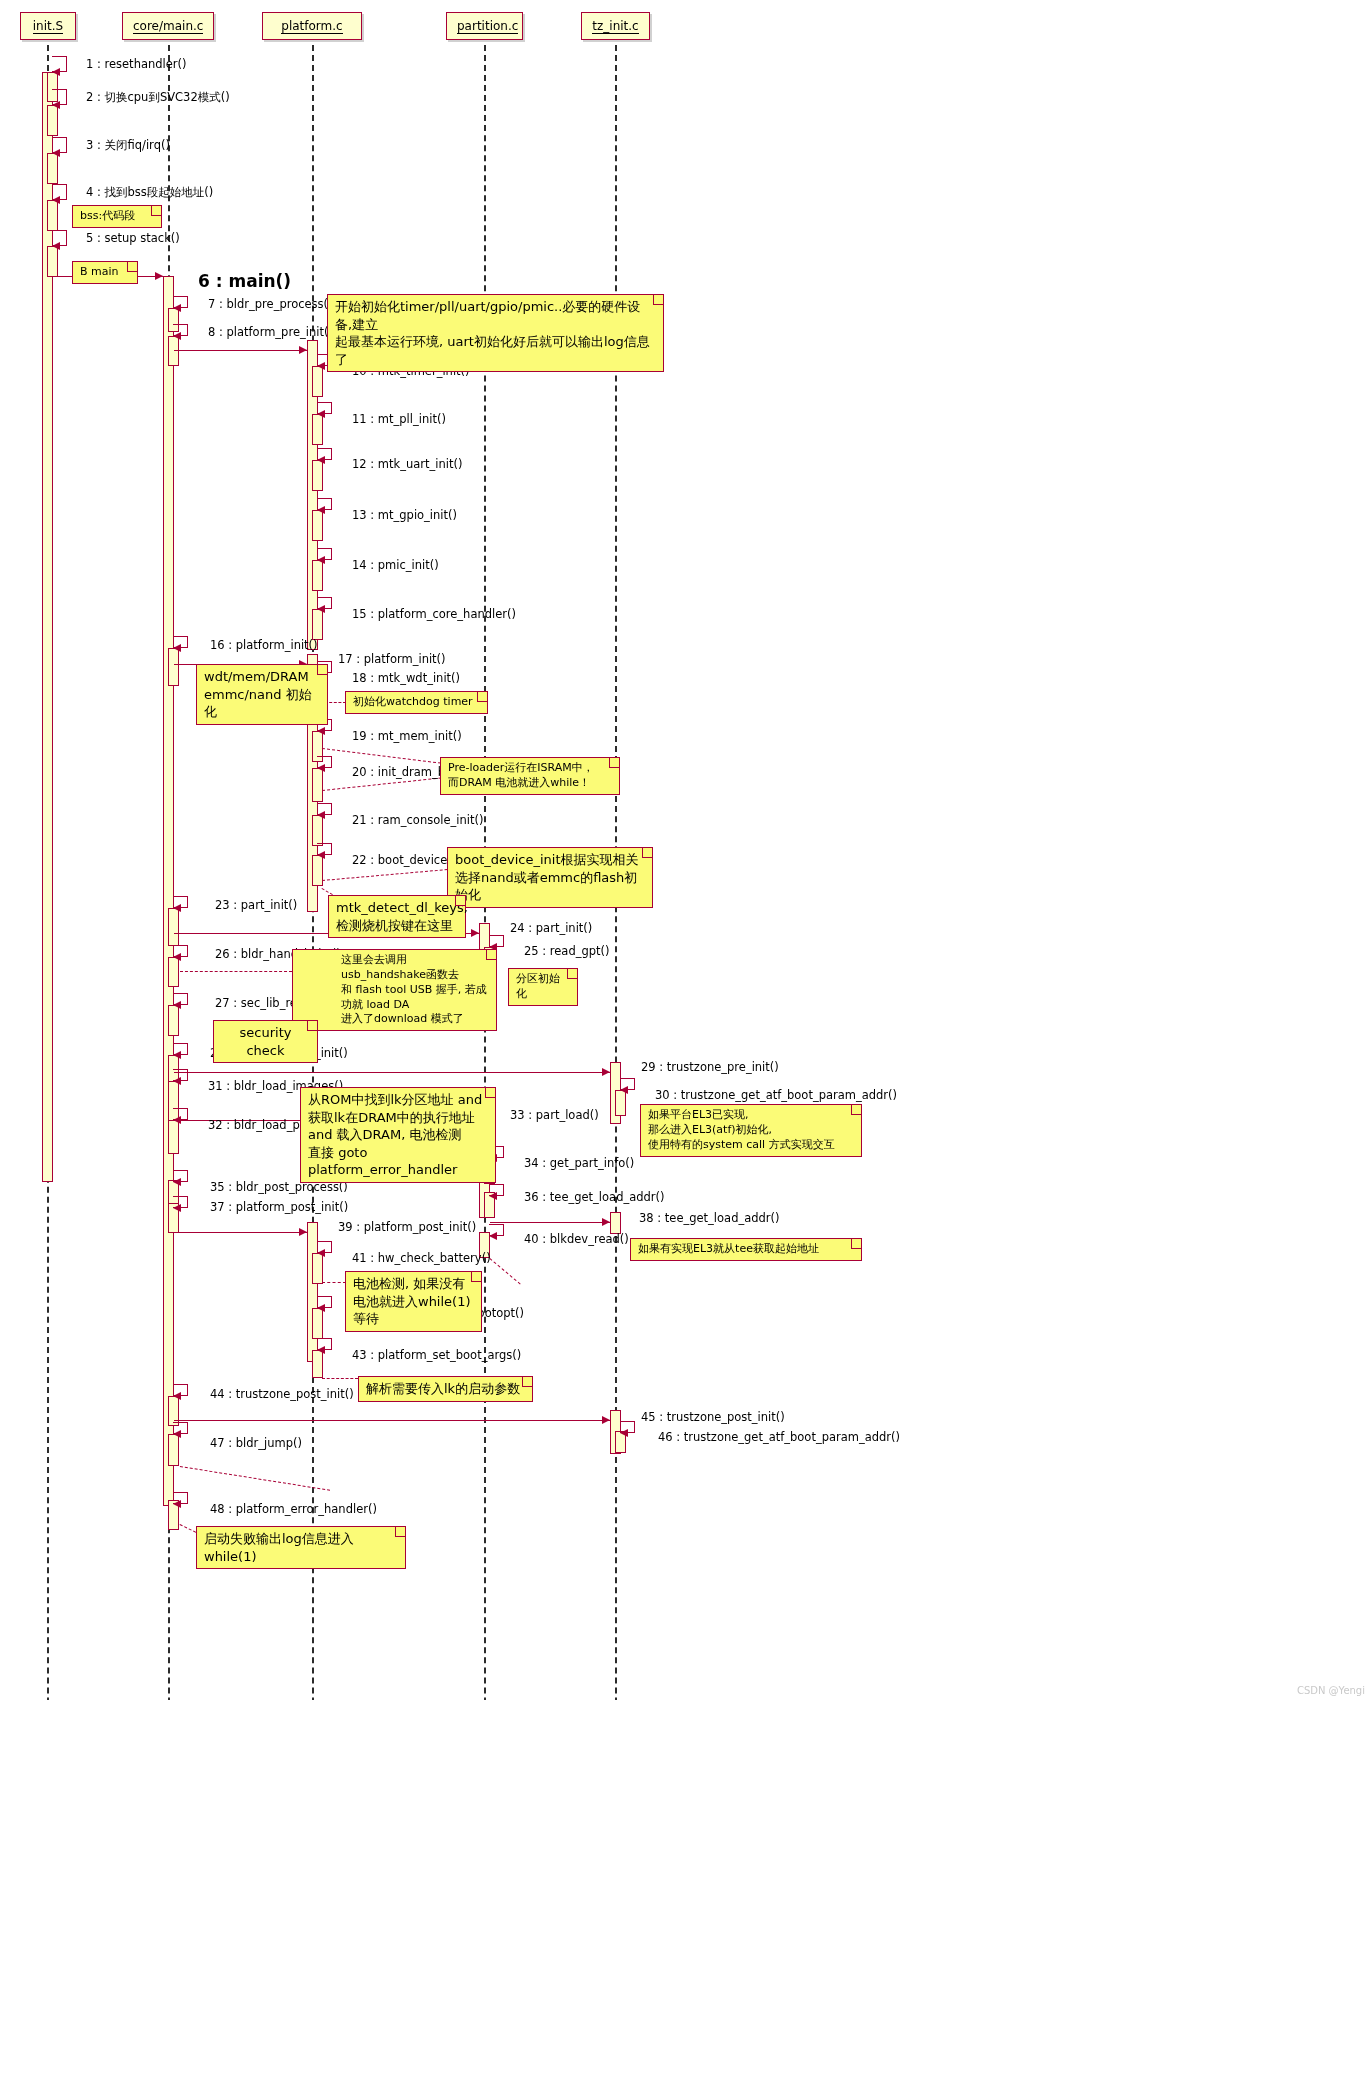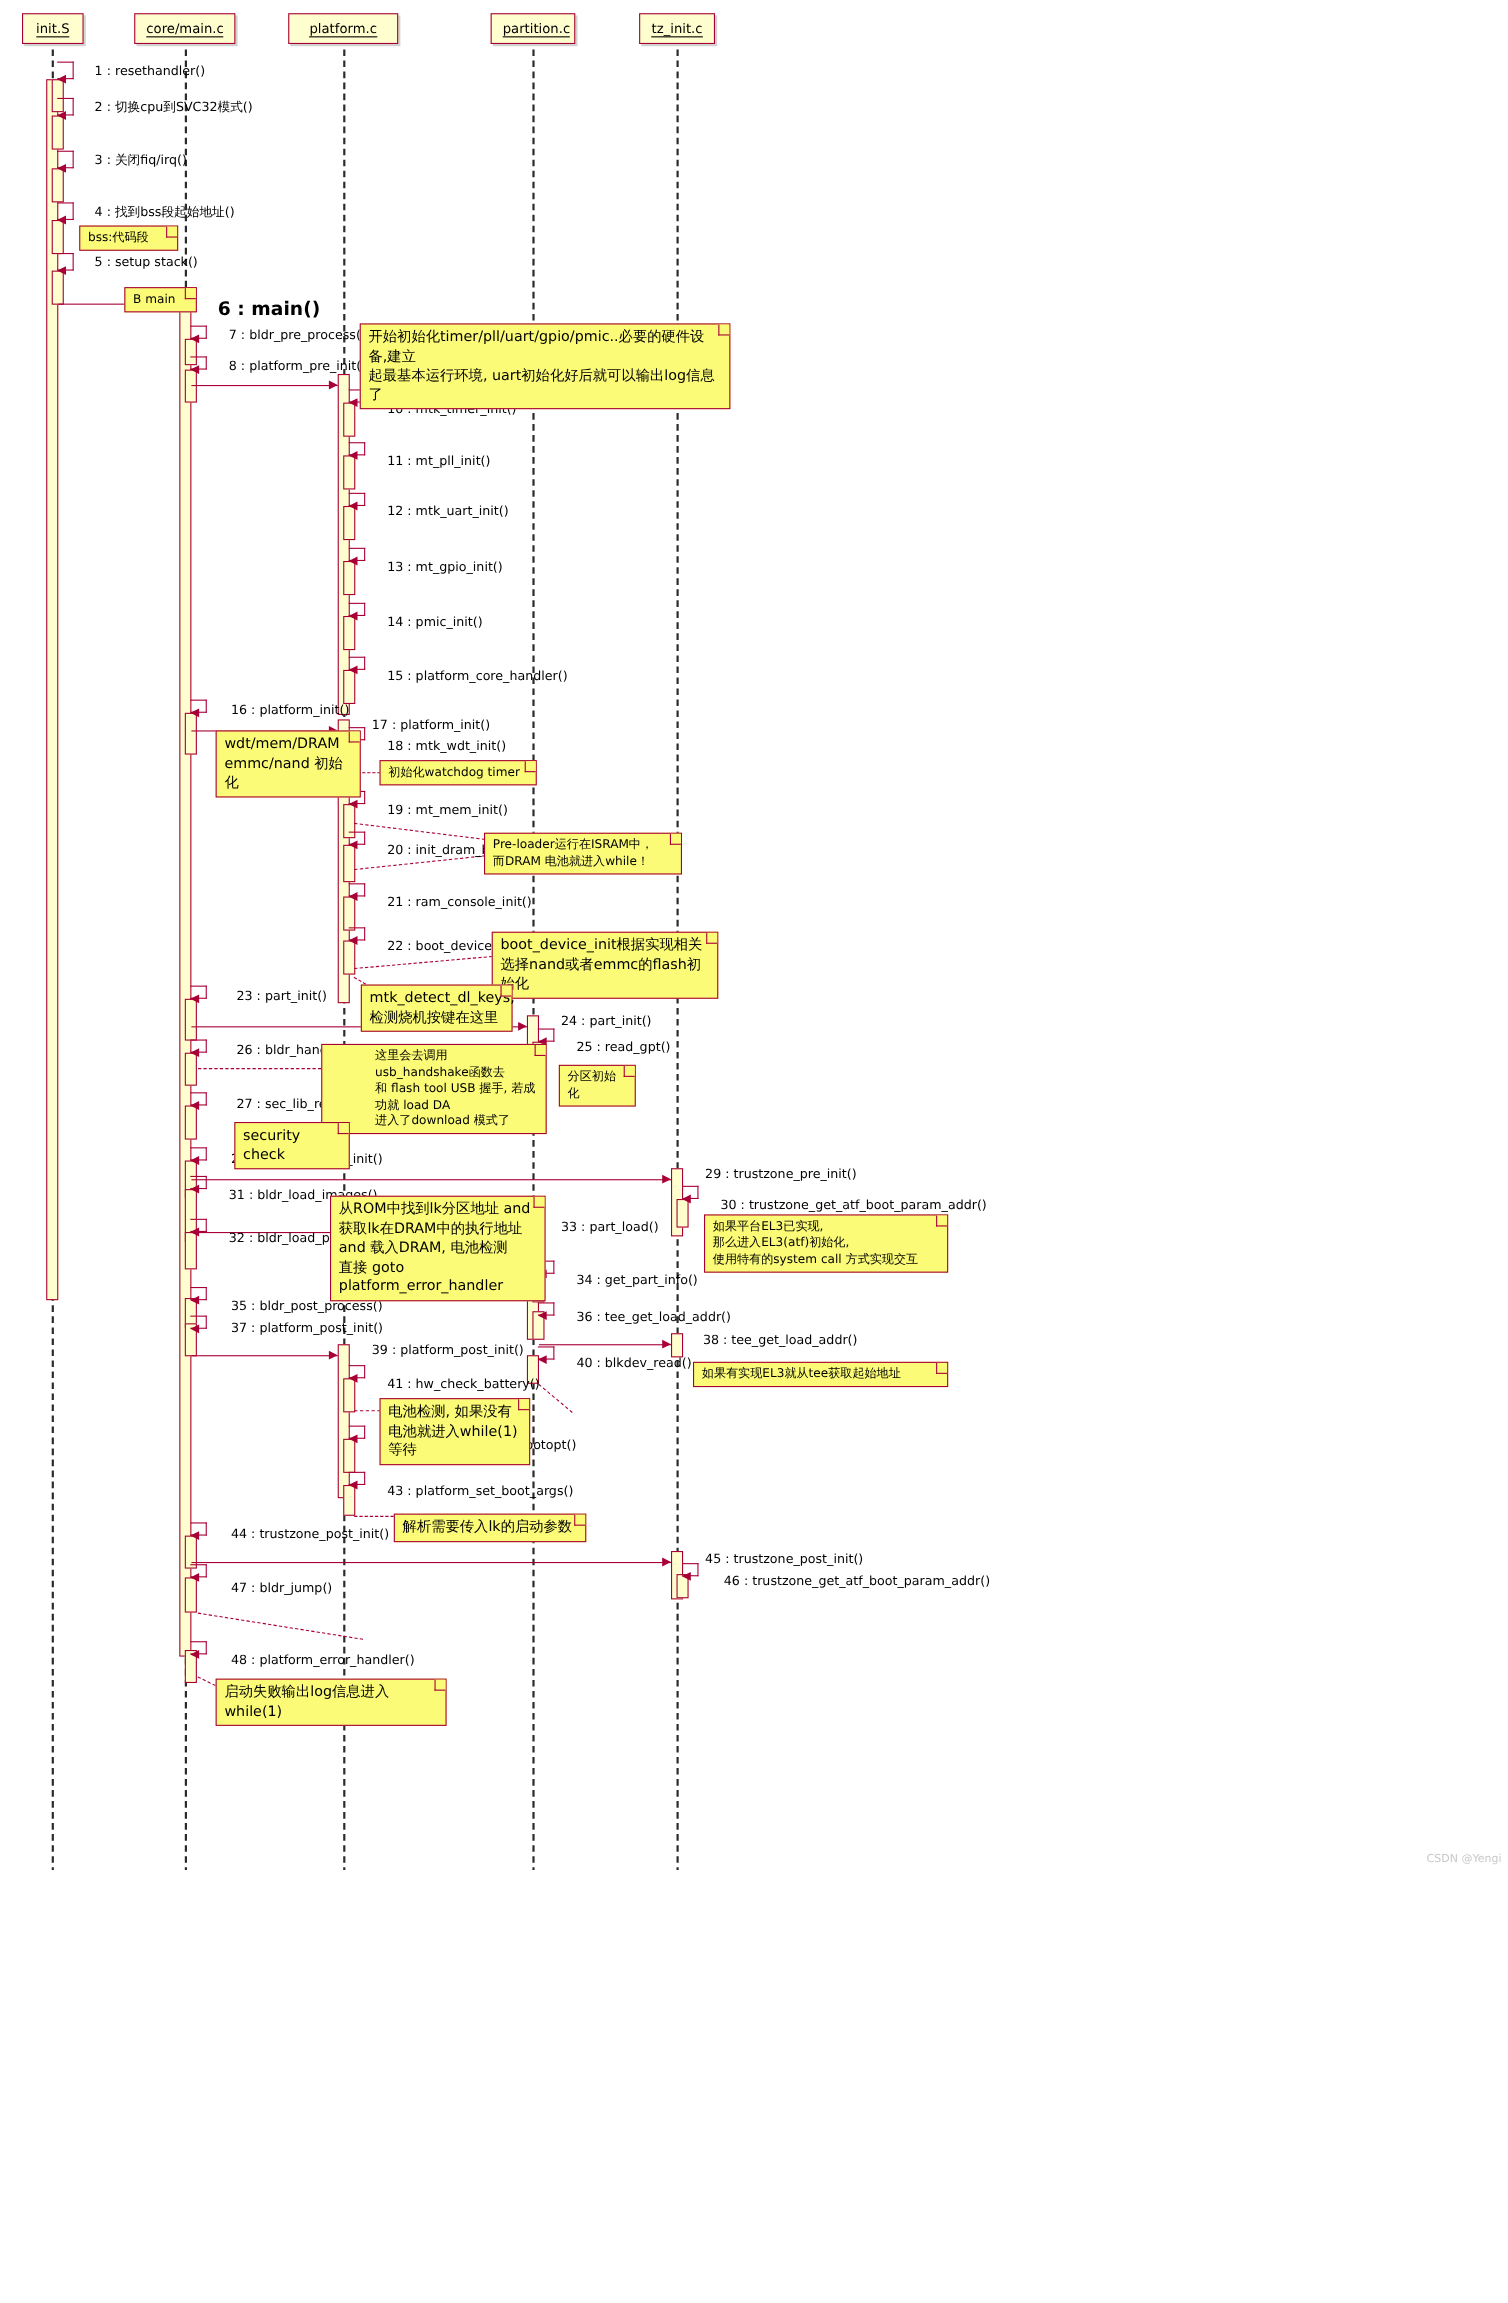--- a/index.html
+++ b/index.html
@@ -146,21 +146,21 @@
 
   <div class="note sm" style="left:72px;top:205px;width:90px;">
     <div class="fold"></div>
     <div>bss:代码段</div>
   </div>
 
   <div class="selfloop" style="left:52px;top:230px;width:15px;height:16px;"></div>
   <div class="arrowL" style="left:52px;top:242px;"></div>
   <div class="mlabel" style="left:66px;top:231px;">5 : setup stack()</div>
 
-  <div class="note sm" style="left:72px;top:261px;width:66px;margin-left:41px;">
+  <div class="note sm" style="left:72px;top:261px;width:66px;">
     <div class="fold"></div>
     <div>B main</div>
   </div>
 
   <div class="msg" style="left:53px;top:276px;width:110px;"></div>
   <div class="arrowR" style="left:155px;top:272px;"></div>
   <div class="mlabel big" style="left:178px;top:271px;">6 : main()</div>
 
   <div class="selfloop" style="left:173px;top:296px;width:15px;height:12px;"></div>
   <div class="arrowL" style="left:173px;top:304px;"></div>
@@ -292,21 +292,21 @@
     <div>这里会去调用usb_handshake函数去</div>
     <div>和 flash tool USB 握手, 若成功就 load DA</div>
     <div>进入了download 模式了</div>
   </div>
   <div class="connector" style="left:180px;top:971px;width:112px;"></div>
 
   <div class="selfloop" style="left:173px;top:993px;width:15px;height:12px;"></div>
   <div class="arrowL" style="left:173px;top:1001px;"></div>
   <div class="mlabel" style="left:195px;top:996px;">27 : sec_lib_read_secro()</div>
 
-  <div class="note mid" style="left:213px;top:1020px;width:105px;">
+  <div class="note mid" style="left:213px;top:1020px;width:105px;text-align:center;">
     <div class="fold"></div>
     <div>security check</div>
   </div>
 
   <div class="selfloop" style="left:173px;top:1043px;width:15px;height:12px;"></div>
   <div class="arrowL" style="left:173px;top:1051px;"></div>
   <div class="mlabel" style="left:190px;top:1046px;">28 : trustzone_pre_init()</div>
 
   <div class="msg" style="left:174px;top:1072px;width:436px;"></div>
   <div class="arrowR" style="left:602px;top:1068px;"></div>

